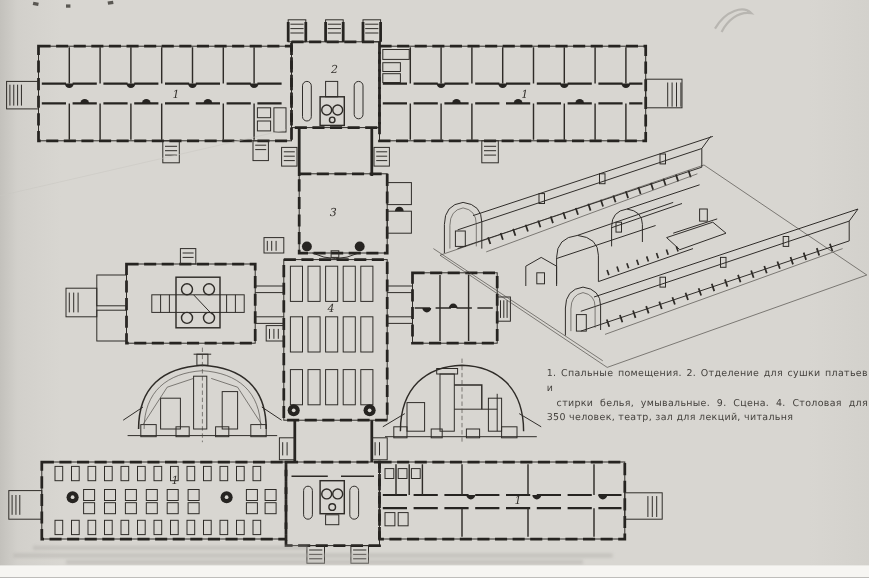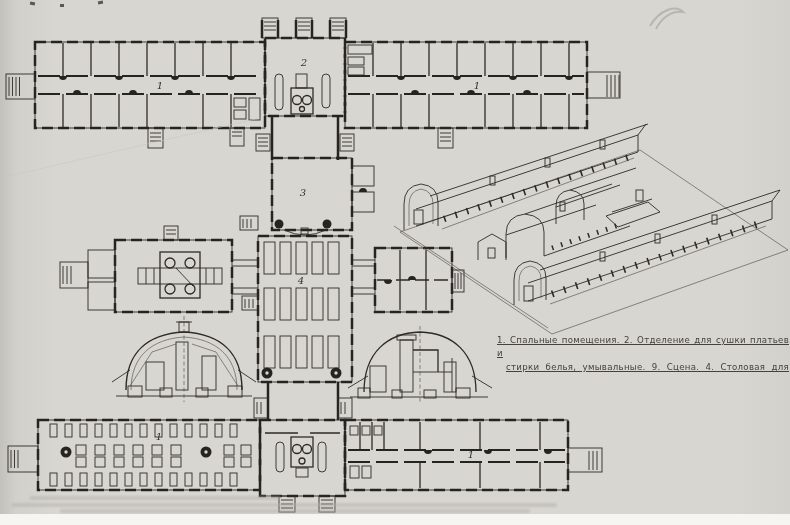--- a/index.html
+++ b/index.html
@@ -14,21 +14,21 @@
   .p  {stroke:#2e2b27;stroke-width:1.3;fill:none;}
   .w  {stroke:#262421;stroke-width:2.5;fill:none;}
   .wd {stroke:#262421;stroke-width:2.5;fill:none;stroke-dasharray:11 5;}
   .cw {stroke:#262421;stroke-width:2;fill:none;stroke-dasharray:22 6;}
   .f  {fill:#262421;stroke:none;}
   .win{stroke:#2e2b27;fill:none;}
   .lbl{font:italic 10px "DejaVu Serif",serif;fill:#34312d;text-anchor:middle;}
   .caption{position:absolute;left:497px;top:334px;width:292px;
            font-family:"DejaVu Sans",sans-serif;font-size:8.6px;line-height:13.4px;
            color:#45423e;letter-spacing:.3px;}
-  .cl1,.cl2{text-align:justify;text-align-last:justify;text-decoration:underline;}
+  .cl1,.cl2{text-align:justify;text-align-last:justify;}
   .cl2{margin-left:9px;}
   .ghost{position:absolute;background:#b3b1ac;opacity:.5;filter:blur(1.3px);height:4px;}
   .strip{position:absolute;left:0;top:514px;width:790px;height:11px;background:#f6f5f2;}
   .speck{position:absolute;background:#3b3833;opacity:.8;}
 </style>
 </head>
 <body>
 
 <div class="page">
 
@@ -422,20 +422,21 @@
   <text class="lbl" x="304" y="66">2</text>
   <text class="lbl" x="303" y="196">3</text>
   <text class="lbl" x="301" y="284">4</text>
   <text class="lbl" x="159" y="440">1</text>
   <text class="lbl" x="471" y="458">1</text>
 </svg>
 
 <div class="caption">
   <div class="cl1">1. Спальные помещения. 2. Отделение для сушки платьев и</div>
   <div class="cl2">стирки белья, умывальные. 9. Сцена. 4. Столовая для</div>
+  <div class="cl3">350 человек, театр, зал для лекций, читальня</div>
 </div>
 
 <div class="ghost" style="left:30px;top:496px;width:250px"></div>
 <div class="ghost" style="left:12px;top:503px;width:545px"></div>
 <div class="ghost" style="left:60px;top:509px;width:470px"></div>
 <div class="strip"></div>
 <div class="speck" style="left:30px;top:2px;width:5px;height:3px;transform:rotate(12deg)"></div>
 <div class="speck" style="left:60px;top:4px;width:4px;height:3px"></div>
 <div class="speck" style="left:98px;top:1px;width:5px;height:3px;transform:rotate(-10deg)"></div>
 

